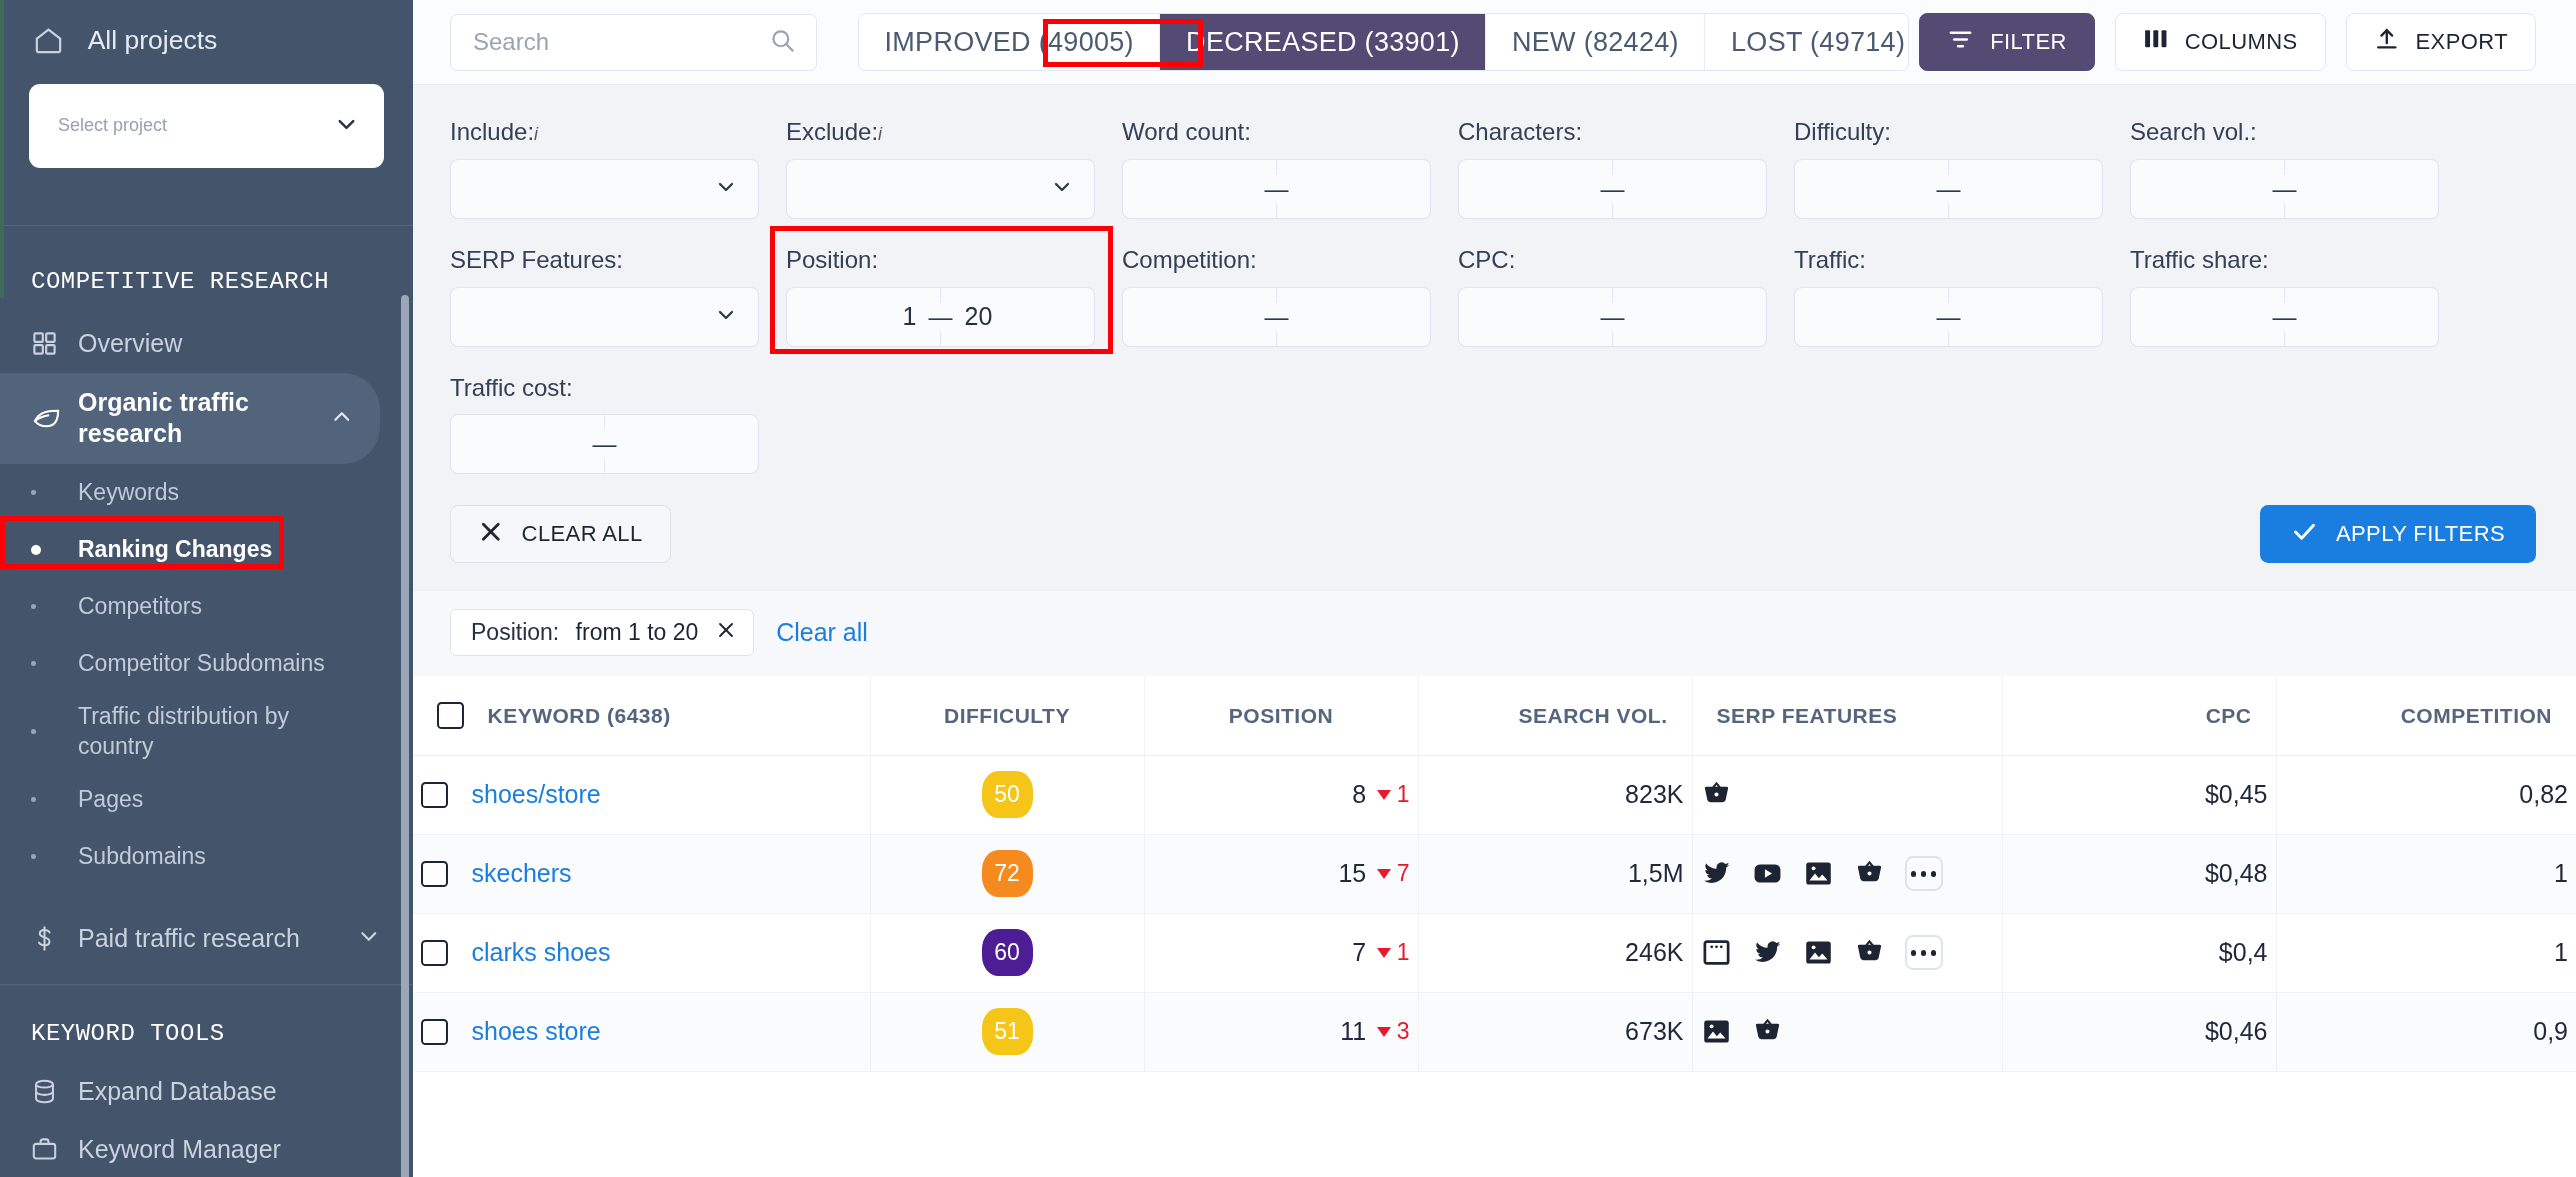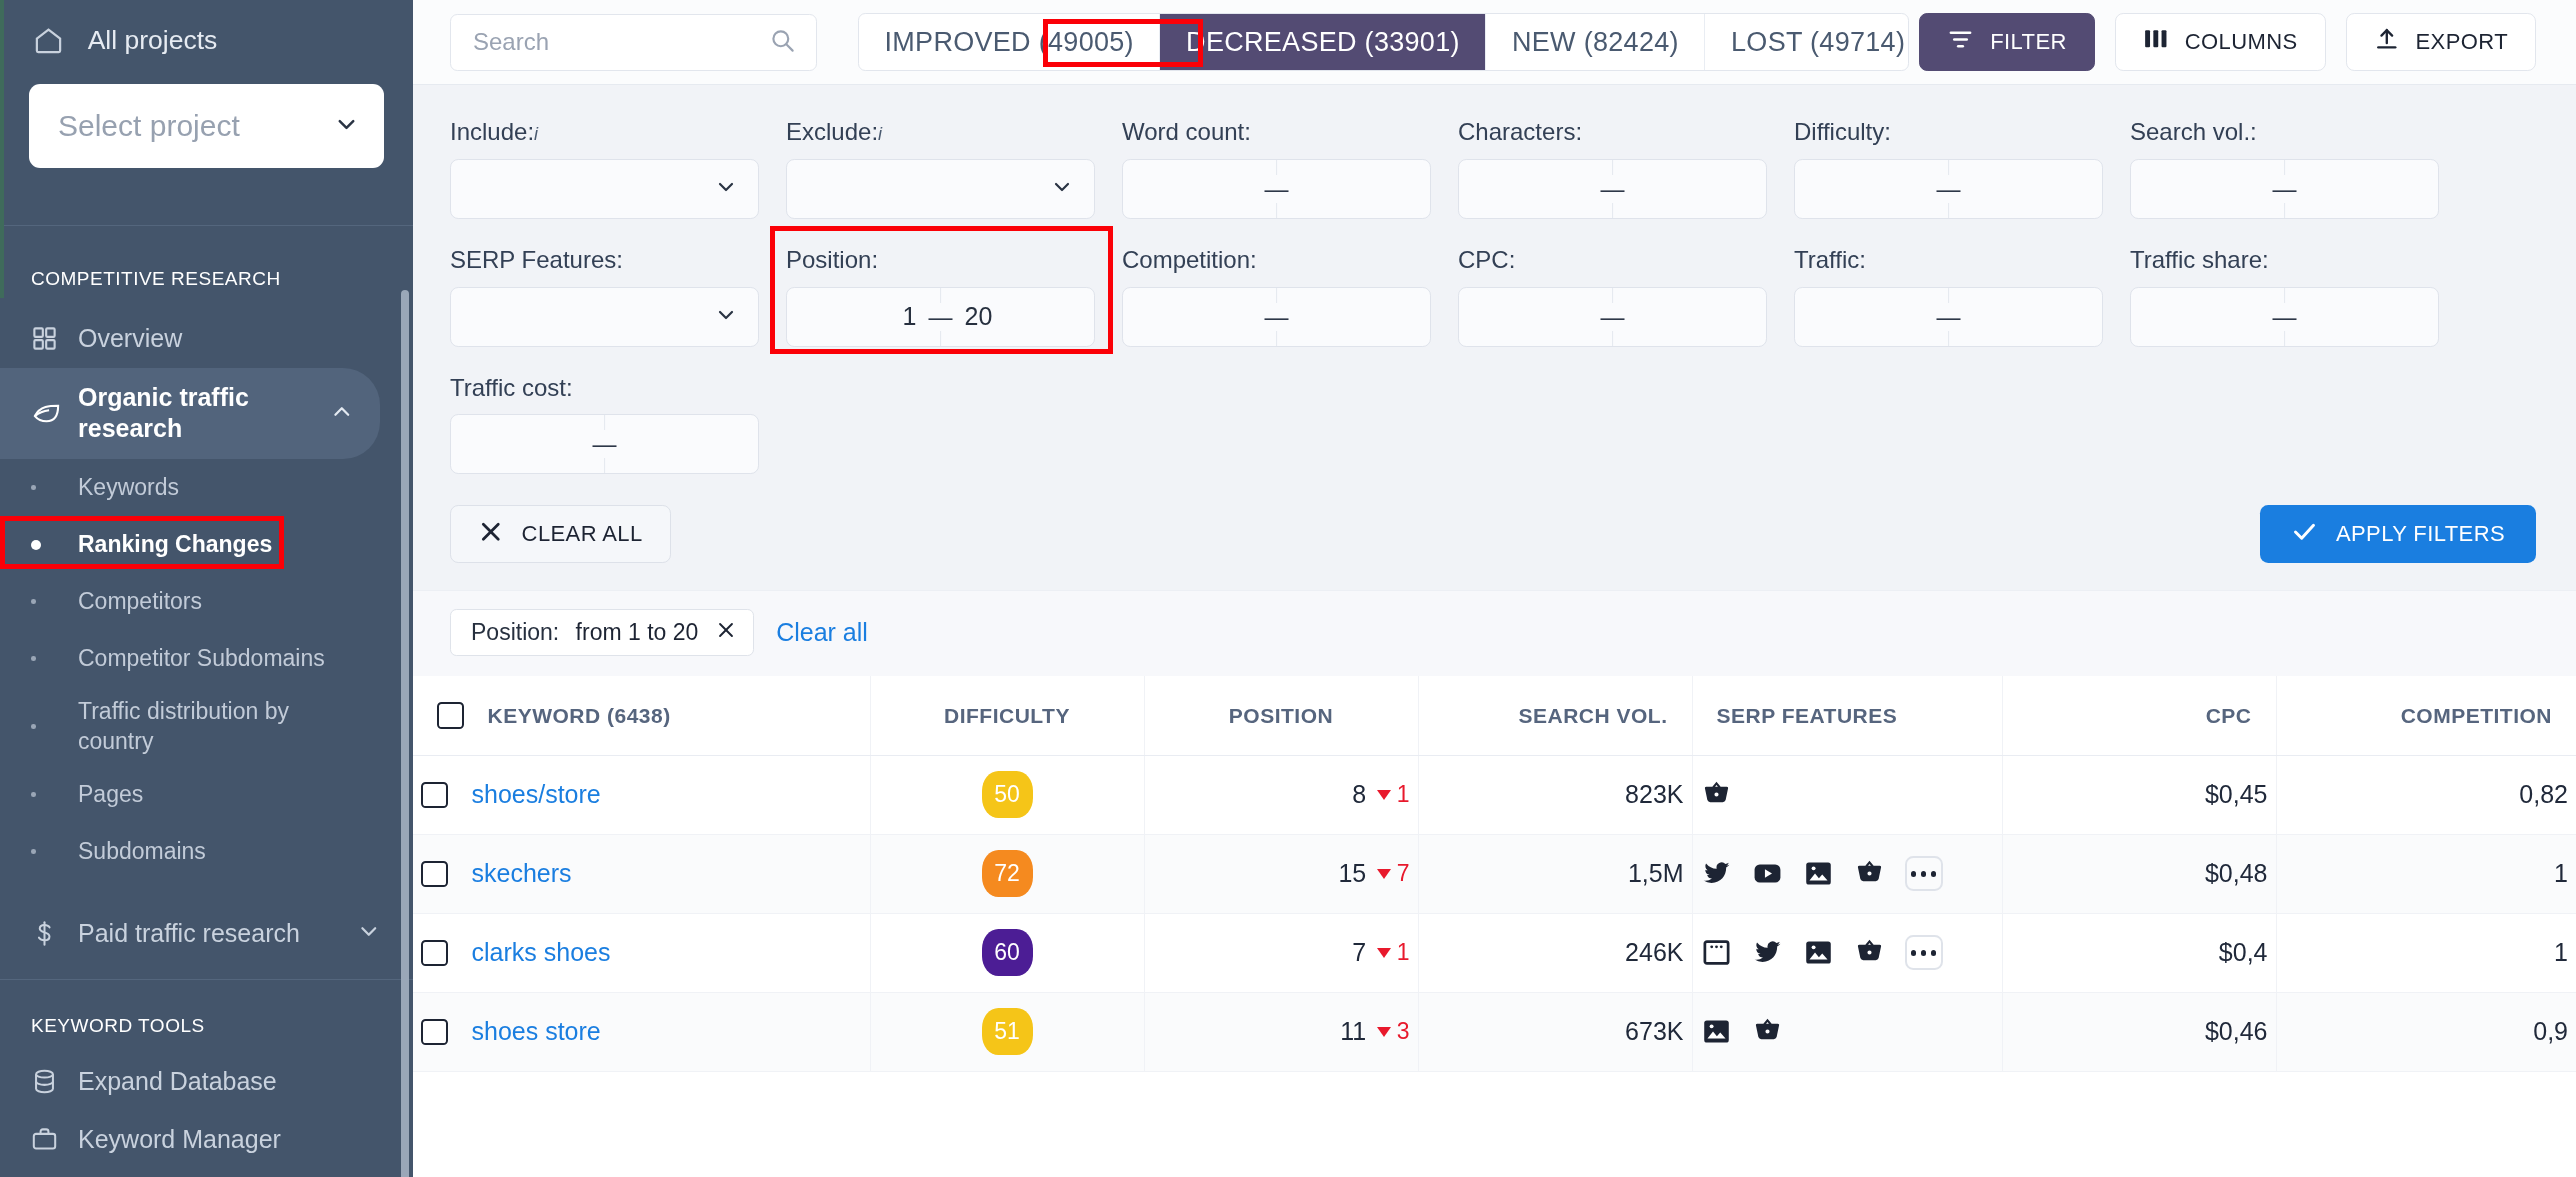--- a/index.html
+++ b/index.html
@@ -24,25 +24,25 @@
     display: flex; align-items: center; gap: 24px;
     height: 80px; padding-left: 3.7px;
   }
   .sb-home .label { font-size: 26.5px; color: #e6ebf2; }
   .home-icon svg { display: block; }
   .project-select {
     height: 84px; background: #ffffff; border-radius: 11px;
     display: flex; align-items: center; justify-content: space-between;
     padding: 0 24px 0 29px; margin-top: 3.7px;
   }
-  .project-select .ps-label { font-size: 30px; color: #97a1b0; }
+  .project-select .ps-label { font-size: 18px; color: #97a1b0; }
   .sb-divider { height: 0.9px; background: #54667d; margin-top: 57px; }
   .sb-section-title {
-    font-size: 19px; letter-spacing: 0.5px; color: #ffffff;
-    padding: 42px 0 0 31px; font-weight: 400;
+    font-size: 24px; letter-spacing: 0.5px; color: #ffffff;
+    padding: 42px 0 0 31px; font-weight: 400; font-family: Liberation Mono, monospace;
   }
   .sb-scroll { position: relative; height: calc(1178px - 296px); }
   .nav-item {
     display: flex; align-items: center; gap: 0;
     min-height: 58px; padding-left: 31px; position: relative;
   }
   .nav-item .ni-icon { width: 47px; flex: 0 0 47px; display: flex; align-items: center; }
   .nav-item .ni-label { font-size: 25px; color: #c9d2de; line-height: 1.25; }
   .nav-item.active {
     background: #52647c; border-radius: 0 37px 37px 0;

